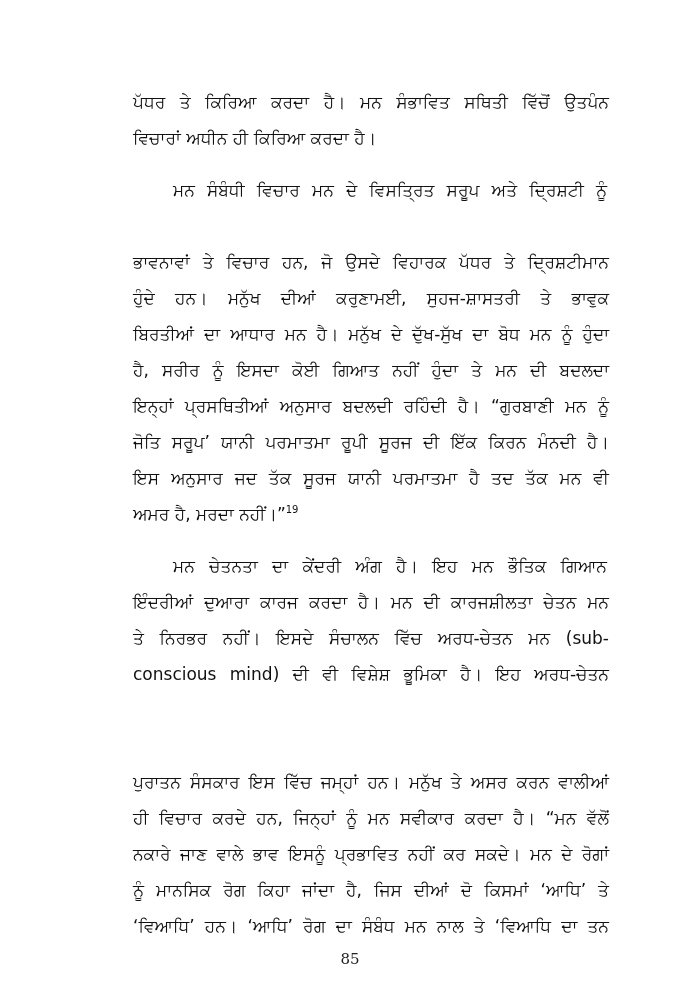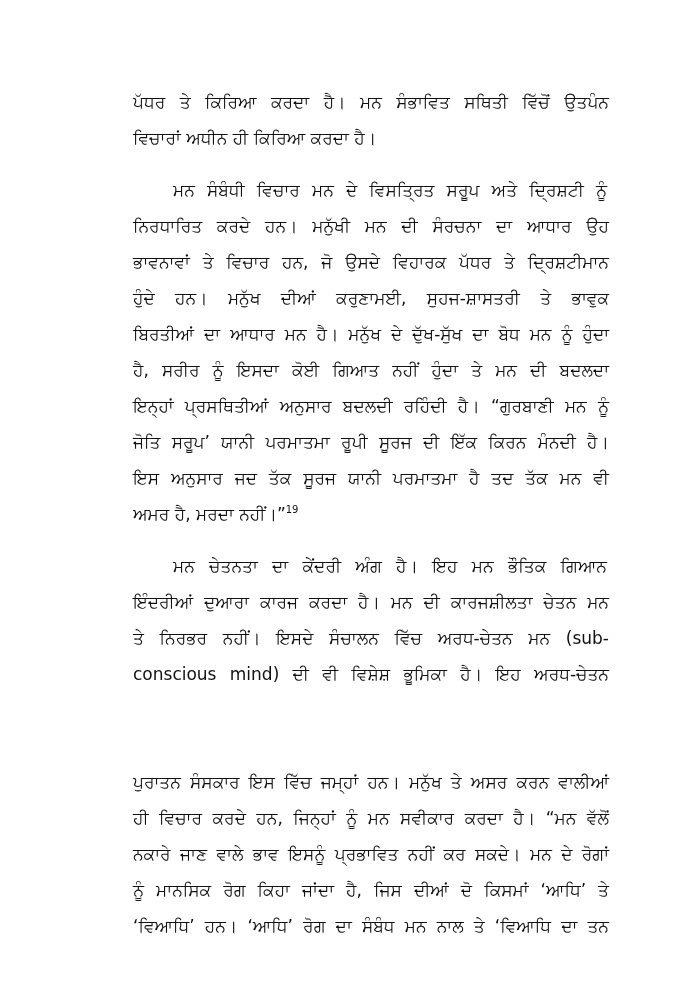--- a/index.html
+++ b/index.html
@@ -21,33 +21,33 @@
   sup { font-size:10px; line-height:0; }
 </style>
 </head>
 <body>
 
 <div class="page">
   <div class="line" style="top:90px">ਪੱਧਰ ਤੇ ਕਿਰਿਆ ਕਰਦਾ ਹੈ। ਮਨ ਸੰਭਾਵਿਤ ਸਥਿਤੀ ਵਿੱਚੋਂ ਉਤਪੰਨ</div>
   <div class="line last" style="top:126px">ਵਿਚਾਰਾਂ ਅਧੀਨ ਹੀ ਕਿਰਿਆ ਕਰਦਾ ਹੈ।</div>
 
   <div class="line indent" style="top:178px">ਮਨ ਸੰਬੰਧੀ ਵਿਚਾਰ ਮਨ ਦੇ ਵਿਸਤ੍ਰਿਤ ਸਰੂਪ ਅਤੇ ਦ੍ਰਿਸ਼ਟੀ ਨੂੰ</div>
-  <div class="line" style="top:214px">ਨਿਰਧਾਰਿਤ ਕਰਦੇ ਹਨ। ਮਨੁੱਖੀ ਮਨ ਦੀ ਸੰਰਚਨਾ ਦਾ ਆਧਾਰ ਉਹ</div>
   <div class="line" style="top:250px">ਭਾਵਨਾਵਾਂ ਤੇ ਵਿਚਾਰ ਹਨ, ਜੋ ਉਸਦੇ ਵਿਹਾਰਕ ਪੱਧਰ ਤੇ ਦ੍ਰਿਸ਼ਟੀਮਾਨ</div>
   <div class="line" style="top:322px">ਬਿਰਤੀਆਂ ਦਾ ਆਧਾਰ ਮਨ ਹੈ। ਮਨੁੱਖ ਦੇ ਦੁੱਖ-ਸੁੱਖ ਦਾ ਬੋਧ ਮਨ ਨੂੰ ਹੁੰਦਾ</div>
   <div class="line" style="top:286px">ਹੁੰਦੇ ਹਨ। ਮਨੁੱਖ ਦੀਆਂ ਕਰੁਣਾਮਈ, ਸੁਹਜ-ਸ਼ਾਸਤਰੀ ਤੇ ਭਾਵੁਕ</div>
   <div class="line" style="top:358px">ਹੈ, ਸਰੀਰ ਨੂੰ ਇਸਦਾ ਕੋਈ ਗਿਆਤ ਨਹੀਂ ਹੁੰਦਾ ਤੇ ਮਨ ਦੀ ਬਦਲਦਾ</div>
   <div class="line" style="top:394px">ਇਨ੍ਹਾਂ ਪ੍ਰਸਥਿਤੀਆਂ ਅਨੁਸਾਰ ਬਦਲਦੀ ਰਹਿੰਦੀ ਹੈ। “ਗੁਰਬਾਣੀ ਮਨ ਨੂੰ</div>
   <div class="line" style="top:430px">ਜੋਤਿ ਸਰੂਪ’ ਯਾਨੀ ਪਰਮਾਤਮਾ ਰੂਪੀ ਸੂਰਜ ਦੀ ਇੱਕ ਕਿਰਨ ਮੰਨਦੀ ਹੈ।</div>
   <div class="line" style="top:466px">ਇਸ ਅਨੁਸਾਰ ਜਦ ਤੱਕ ਸੂਰਜ ਯਾਨੀ ਪਰਮਾਤਮਾ ਹੈ ਤਦ ਤੱਕ ਮਨ ਵੀ</div>
   <div class="line last" style="top:502px"><span>ਅਮਰ ਹੈ, ਮਰਦਾ ਨਹੀਂ।”</span><sup>19</sup></div>
 
   <div class="line indent" style="top:554px">ਮਨ ਚੇਤਨਤਾ ਦਾ ਕੇਂਦਰੀ ਅੰਗ ਹੈ। ਇਹ ਮਨ ਭੌਤਿਕ ਗਿਆਨ</div>
   <div class="line" style="top:590px">ਇੰਦਰੀਆਂ ਦੁਆਰਾ ਕਾਰਜ ਕਰਦਾ ਹੈ। ਮਨ ਦੀ ਕਾਰਜਸ਼ੀਲਤਾ ਚੇਤਨ ਮਨ</div>
   <div class="line" style="top:626px">ਤੇ ਨਿਰਭਰ ਨਹੀਂ। ਇਸਦੇ ਸੰਚਾਲਨ ਵਿੱਚ ਅਰਧ-ਚੇਤਨ ਮਨ (sub-</div>
   <div class="line" style="top:662px">conscious mind) ਦੀ ਵੀ ਵਿਸ਼ੇਸ਼ ਭੂਮਿਕਾ ਹੈ। ਇਹ ਅਰਧ-ਚੇਤਨ</div>
   <div class="line" style="top:770px">ਪੁਰਾਤਨ ਸੰਸਕਾਰ ਇਸ ਵਿੱਚ ਜਮ੍ਹਾਂ ਹਨ। ਮਨੁੱਖ ਤੇ ਅਸਰ ਕਰਨ ਵਾਲੀਆਂ</div>
   <div class="line" style="top:806px">ਹੀ ਵਿਚਾਰ ਕਰਦੇ ਹਨ, ਜਿਨ੍ਹਾਂ ਨੂੰ ਮਨ ਸਵੀਕਾਰ ਕਰਦਾ ਹੈ। “ਮਨ ਵੱਲੋਂ</div>
   <div class="line" style="top:842px">ਨਕਾਰੇ ਜਾਣ ਵਾਲੇ ਭਾਵ ਇਸਨੂੰ ਪ੍ਰਭਾਵਿਤ ਨਹੀਂ ਕਰ ਸਕਦੇ। ਮਨ ਦੇ ਰੋਗਾਂ</div>
   <div class="line" style="top:878px">ਨੂੰ ਮਾਨਸਿਕ ਰੋਗ ਕਿਹਾ ਜਾਂਦਾ ਹੈ, ਜਿਸ ਦੀਆਂ ਦੋ ਕਿਸਮਾਂ ‘ਆਧਿ’ ਤੇ</div>
   <div class="line" style="top:914px">‘ਵਿਆਧਿ’ ਹਨ। ‘ਆਧਿ’ ਰੋਗ ਦਾ ਸੰਬੰਧ ਮਨ ਨਾਲ ਤੇ ‘ਵਿਆਧਿ ਦਾ ਤਨ</div>
 
+  <div class="pagenum" style="top:950px">85</div>
 </div>
 
 </body></html>

